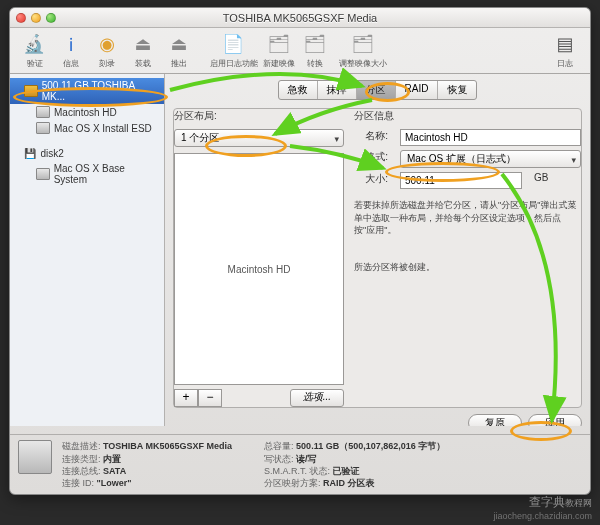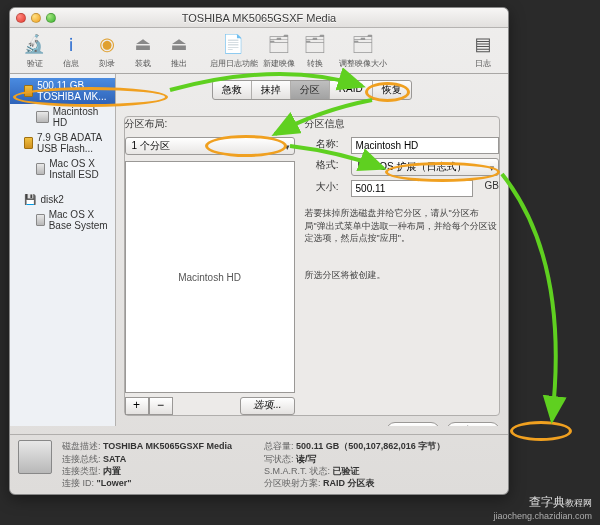--- a/index.html
+++ b/index.html
@@ -1,38 +1,38 @@
 <!DOCTYPE html>
 <html><head>
 <meta charset="utf-8">
 <style>
 * { box-sizing: border-box; margin: 0; padding: 0; font-family: "Lucida Grande", Arial, sans-serif; }
 body { background: #2a2a2a; width: 600px; height: 525px; overflow: hidden; position: relative; }
-.window { position: absolute; left: 9px; top: 7px; width: 500px; height: 488px; background: linear-gradient(#efeeed,#dedcda); border: 1px solid #888; border-radius: 6px; box-shadow: 0 4px 16px rgba(0,0,0,.4); display: flex; flex-direction: column; font-size: 10px; }
+.window { position: absolute; left: 9px; top: 7px; width: 582px; height: 488px; background: linear-gradient(#efeeed,#dedcda); border: 1px solid #888; border-radius: 6px; box-shadow: 0 4px 16px rgba(0,0,0,.4); display: flex; flex-direction: column; font-size: 10px; }
 .titlebar { height: 20px; display: flex; align-items: center; padding: 0 6px; border-bottom: 1px solid #b5b3b1; background: linear-gradient(#f7f6f5,#e2e0de); border-radius: 6px 6px 0 0; position: relative; }
 .traffic { display: flex; gap: 5px; }
 .tl { width: 10px; height: 10px; border-radius: 50%; border: 1px solid rgba(0,0,0,.2); }
 .tl.r { background: radial-gradient(circle at 30% 30%, #ff8a80, #e53a2f); }
 .tl.y { background: radial-gradient(circle at 30% 30%, #ffe082, #f0a020); }
 .tl.g { background: radial-gradient(circle at 30% 30%, #a5e57f, #39b32f); }
 .title { position: absolute; left: 0; right: 0; text-align: center; font-size: 11px; color: #3a3a3a; text-shadow: 0 1px 0 #fff; pointer-events: none; }
 .toolbar { height: 46px; display: flex; align-items: flex-start; padding: 3px 8px 0; gap: 2px; border-bottom: 1px solid #a9a7a5; }
 .tbtn { display: flex; flex-direction: column; align-items: center; width: 34px; gap: 1px; color: #555; font-size: 8px; }
 .tbtn .ic { width: 28px; height: 26px; display: flex; align-items: center; justify-content: center; font-size: 18px; }
 .tgap { width: 8px; }
 .spacer { flex: 1; }
 .body { flex: 1; display: flex; overflow: hidden; }
 .sidebar { width: 155px; background: #eef1f5; border-right: 1px solid #b3b1af; padding: 4px 0; }
 .side-item { padding: 2px 6px 2px 14px; display: flex; align-items: center; gap: 4px; color: #333; }
 .side-item.sel { background: linear-gradient(#4a8be0,#2f63b8); color: #fff; }
 .side-item.child { padding-left: 26px; }
 .drvic { width: 14px; height: 12px; background: linear-gradient(#f0c040,#d09020); border: 1px solid #a07010; border-radius: 1px; }
 .drvic.g { background: linear-gradient(#e8e8e8,#b8b8b8); border-color: #888; }
 .main { flex: 1; display: flex; flex-direction: column; padding: 6px 8px 4px; }
-.tabs { display: flex; justify-content: center; margin-bottom: 16px; text-align: right; }
+.tabs { display: flex; justify-content: center; margin-bottom: 8px; text-align: right; }
 .tabset { display: flex; border: 1px solid #9a9896; border-radius: 3px; overflow: hidden; background: linear-gradient(#fdfdfd,#e4e2e0); }
 .tab { padding: 2px 9px; border-right: 1px solid #b0aeac; font-size: 10px; }
 .tab:last-child { border-right: none; }
 .tab.act { background: linear-gradient(#bfbfbf,#a2a2a2); color: #222; }
 .tabbody { flex: 1; display: flex; gap: 10px; border: 1px solid #b0aeac; border-radius: 4px; background: #eceae8; padding: 0; }
 .col { flex: 1; }
 .col h4 { font-size: 10px; font-weight: normal; margin-bottom: 6px; color: #333; }
 .select { width: 100%; height: 18px; background: linear-gradient(#fff,#e8e6e4); border: 1px solid #9a9896; border-radius: 3px; padding: 0 18px 0 6px; font-size: 10px; line-height: 16px; position: relative; }
 .select::after { content: "▾"; position: absolute; right: 4px; top: 1px; font-size: 9px; color: #444; }
 .layout-canvas { margin-top: 6px; height: 232px; background: #fff; border: 1px solid #9a9896; display: flex; align-items: center; justify-content: center; font-size: 10px; color: #555; }
@@ -55,21 +55,21 @@
 
 .annot { position: absolute; pointer-events: none; }
 .oval { border: 3px solid #f0a020; border-radius: 50%; }
 #ov1 { left: 13px; top: 87px; width: 155px; height: 20px; }
 #ov2 { left: 365px; top: 82px; width: 45px; height: 20px; }
 #ov3 { left: 205px; top: 135px; width: 82px; height: 22px; }
 #ov4 { left: 385px; top: 162px; width: 115px; height: 20px; }
 #ov5 { left: 510px; top: 421px; width: 62px; height: 20px; }
 svg.arrows { position: absolute; left: 0; top: 0; width: 600px; height: 525px; pointer-events: none; }
 
-.watermark { position: absolute; right: 8px; bottom: 4px; text-align: right; font-size: 12px; color: #ffffff; opacity: .85; }
+.watermark { position: absolute; right: 8px; bottom: 4px; text-align: right; font-size: 12px; color: #a3a3a3; opacity: .85; }
 .watermark small { font-size: 9px; display: block; opacity: .7; }
 </style>
 </head>
 <body>
 
 <div class="window">
   <div class="titlebar">
     <div class="traffic">
       <div class="tl r"></div>
       <div class="tl y"></div>
@@ -125,24 +125,20 @@
 
   <div class="body">
     <div class="sidebar">
       <div class="side-item sel">
           <div class="drvic"></div>
           <span>500.11 GB TOSHIBA MK...</span>
         </div>
       <div class="side-item child">
           <div class="drvic g"></div>
           <span>Macintosh HD</span>
-        </div>
-      <div class="side-item">
-          <div class="drvic"></div>
-          <span>7.9 GB ADATA USB Flash...</span>
         </div>
       <div class="side-item child">
           <div class="drvic g"></div>
           <span>Mac OS X Install ESD</span>
         </div>
       <div style="height:10px"></div>
       <div class="side-item">
           <span>💾</span>
           <span>disk2</span>
         </div>
@@ -201,22 +197,22 @@
         <button class="btn">应用</button>
       </div>
     </div>
   </div>
 
   <div class="footer">
     <div class="fic"></div>
     <div class="fcol">
       <div class="fc">
         <div><span>磁盘描述:</span> <b>TOSHIBA MK5065GSXF Media</b></div>
+        <div><span>连接类型:</span> <b>内置</b></div>
         <div><span>连接总线:</span> <b>SATA</b></div>
-        <div><span>连接类型:</span> <b>内置</b></div>
         <div><span>连接 ID:</span> <b>"Lower"</b></div>
       </div>
       <div class="fc">
         <div><span>总容量:</span> <b>500.11 GB（500,107,862,016 字节）</b></div>
         <div><span>写状态:</span> <b>读/写</b></div>
         <div><span>S.M.A.R.T. 状态:</span> <b>已验证</b></div>
         <div><span>分区映射方案:</span> <b>RAID 分区表</b></div>
       </div>
     </div>
   </div>

